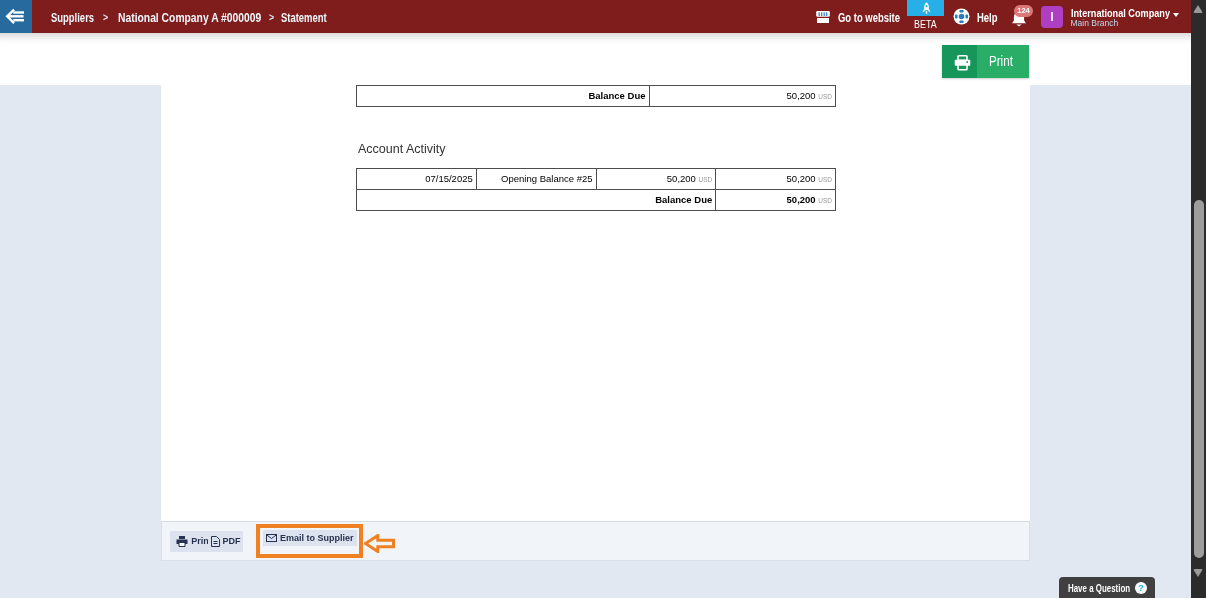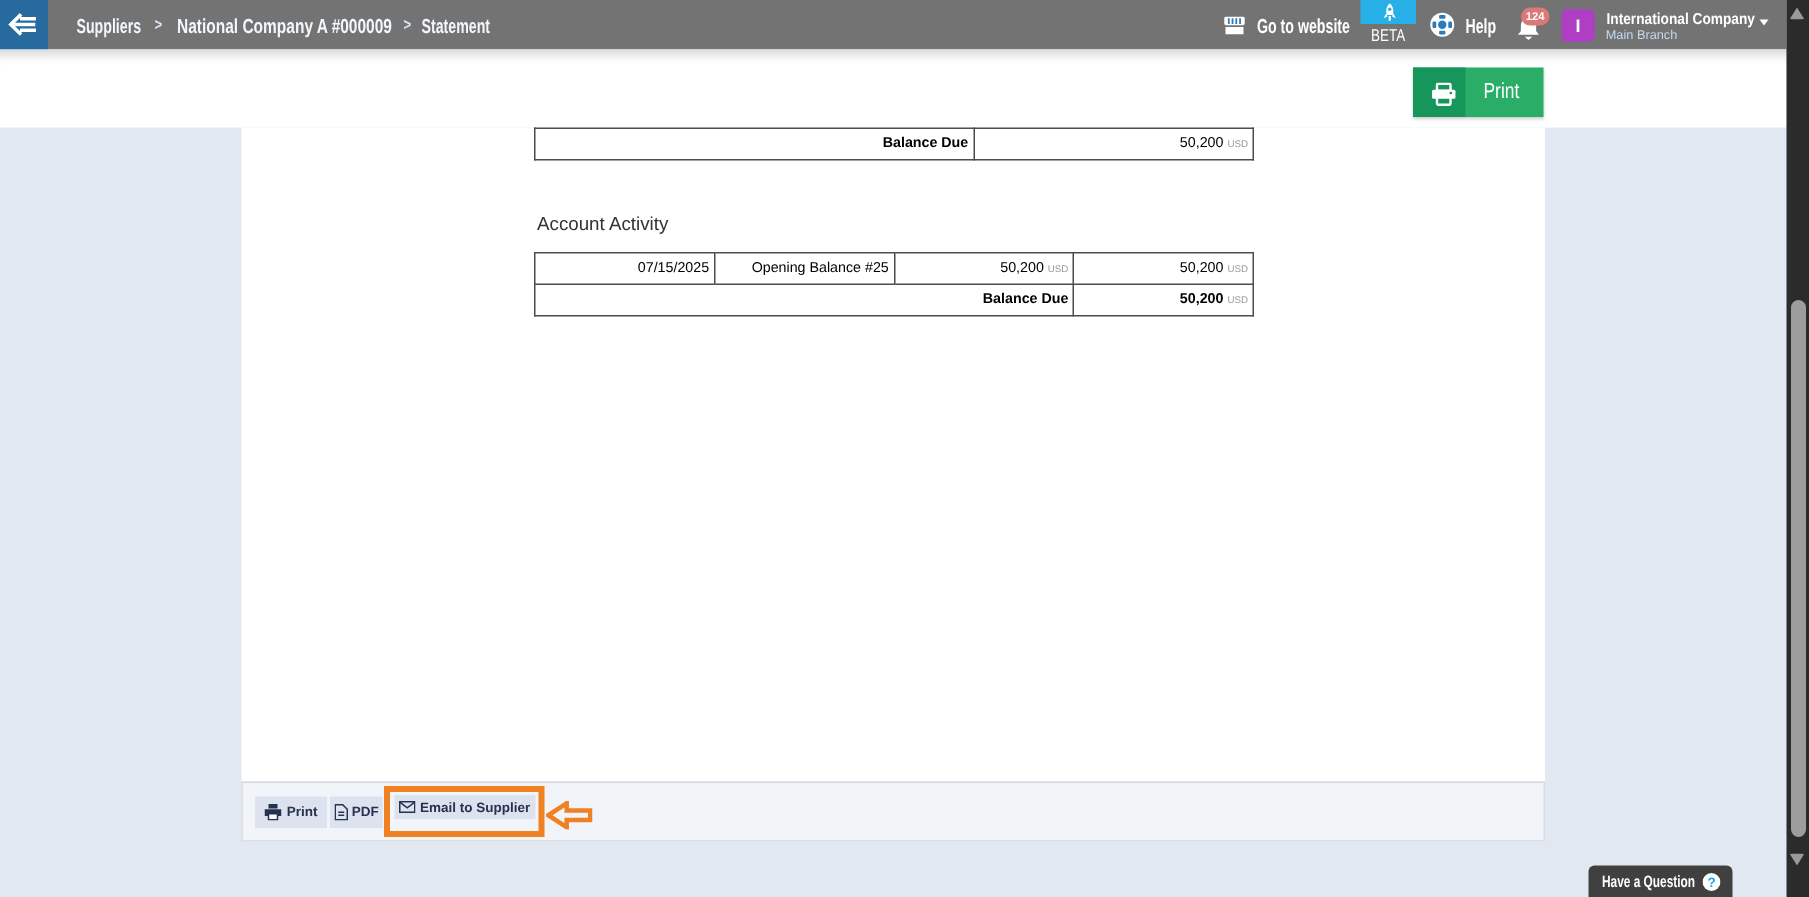--- a/index.html
+++ b/index.html
@@ -6,21 +6,21 @@
 html,body{width:1206px;height:598px;overflow:hidden}
 body{position:relative;font-family:"Liberation Sans",sans-serif;background:#e2e8f1}
 .abs{position:absolute}
 
 #sbtrack{left:1191px;top:0;width:15px;height:598px;background:#2b2b2b}
 #sbthumb{left:2.5px;top:200px;width:10px;height:358px;background:#9d9d9d;border-radius:5px}
 .sbarrow{left:2px;width:0;height:0;border-left:5.5px solid transparent;border-right:5.5px solid transparent}
 #sbup{top:5px;border-bottom:8px solid #999;border-radius:2px}
 #sbdn{top:569px;border-top:8px solid #999;border-radius:2px}
 
-#topbar{left:0;top:0;width:1191px;height:33px;background:#737373}
+#topbar{left:0;top:0;width:1191px;height:33px;background:#7f1d1d}
 #backsq{left:0;top:0;width:32px;height:33px;background:#266a9e}
 .bc{top:9.5px;font-size:13.5px;font-weight:bold;color:#f2f7fc;transform:scaleX(.70);transform-origin:left top;white-space:nowrap}
 .bcsep{top:11px;font-size:11px;font-weight:bold;color:#d7e6f3;transform:scaleX(.8);transform-origin:left top}
 .tbtxt{font-weight:bold;color:#fff;white-space:nowrap;transform-origin:left top}
 #beta{left:907px;top:0;width:37px;height:16px;background:#27b0e8;text-align:center}
 #bellbadge{left:1014px;top:4.5px;width:19px;height:12px;background:#dc7878;border-radius:7px;color:#fff;font-size:7.5px;font-weight:bold;text-align:center;line-height:12.5px}
 #avatar{left:1041px;top:5.5px;width:22px;height:22px;background:#ae3fc3;border-radius:4px;color:#fff;font-size:12px;font-weight:bold;text-align:center;line-height:22px}
 #caret{left:1172.5px;top:12.5px;width:0;height:0;border-left:3.5px solid transparent;border-right:3.5px solid transparent;border-top:4px solid #fff}
 
 #toolbar{left:0;top:33px;width:1191px;height:52px;background:#fff;box-shadow:inset 0 11px 8px -8px rgba(0,0,0,.18)}
@@ -34,21 +34,21 @@
 th{background:#ececec;font-weight:bold;height:19px}
 tr.last td{height:21.5px}
 .usd{font-size:6.5px;color:#9a9a9a;font-weight:normal}
 #t1{left:195px;top:0px;width:480px}
 #t2{left:195px;top:83px;width:480px}
 #aa{left:197px;top:57px;font-size:12.5px;color:#333}
 
 #fbar{left:161px;top:521px;width:869px;height:40px;background:#f1f5f9;border:1px solid #d9dee4;border-top-color:#d4dae0}
 .fbtn{position:absolute;top:8.5px;height:21.5px;background:#dce3ee;color:#263250;font-size:9px;font-weight:bold;display:flex;align-items:center;justify-content:center;white-space:nowrap}
 #fprint{left:8px;width:48px}
-#fpdf{left:58px;width:35px}
+#fpdf{left:46px;width:35px}
 #obox{left:94px;top:2px;width:107px;height:34px;border:4.5px solid #f08122}
 #femail{left:101px;top:8px;width:93.5px;height:16px}
 #farrow{left:202px;top:11.5px}
 
 #haveq{left:1059px;top:576.5px;width:96px;height:22px;background:#404040;border-radius:4px 4px 0 0;color:#fff}
 #haveq .t{position:absolute;left:9px;top:5px;font-size:11px;font-weight:bold;transform:scaleX(.72);transform-origin:left top;white-space:nowrap}
 </style>
 </head>
 <body>
 

